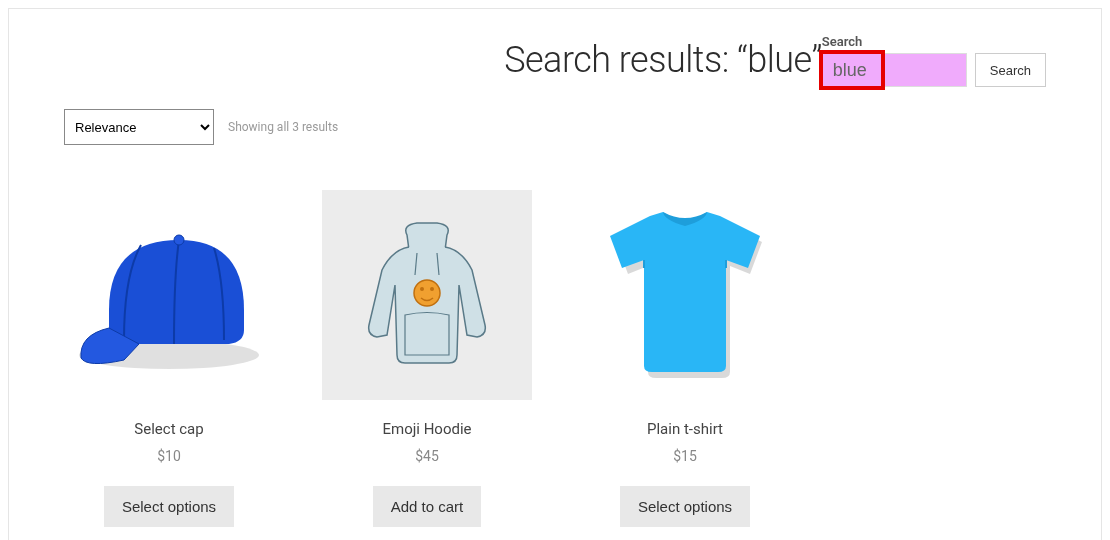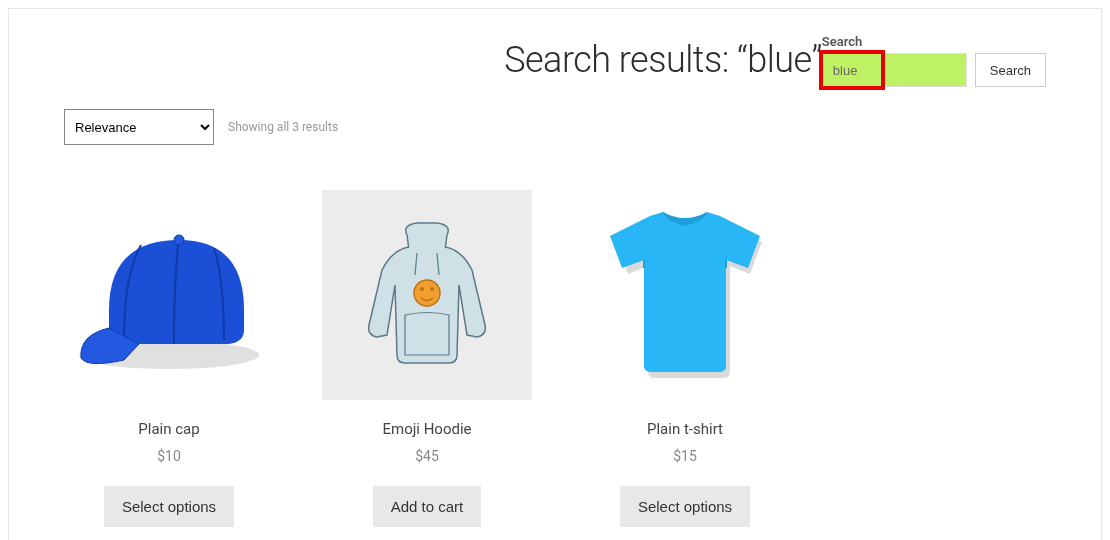--- a/index.html
+++ b/index.html
@@ -39,24 +39,24 @@
       display: flex;
       gap: 8px;
       align-items: center;
     }
     .search-input-wrap {
       position: relative;
     }
     .search-input {
       width: 145px;
       height: 34px;
-      background: #bef264;
+      background: #f0abfc;
       border: 1px solid #ddd;
       padding: 6px 10px;
-      font-size: 13px;
+      font-size: 18px;
       color: #666;
     }
     .red-highlight {
       position: absolute;
       top: -3px;
       left: -3px;
       width: 66px;
       height: 40px;
       border: 4px solid #e60000;
       pointer-events: none;
@@ -169,21 +169,21 @@
           <ellipse cx="100" cy="145" rx="90" ry="14" fill="#000" opacity="0.12"></ellipse>
           <path d="M 40 100 Q 40 30 110 30 Q 175 30 175 100 L 175 120 Q 175 132 160 134 L 55 134 Q 40 132 40 120 Z" fill="#1a4fd6"></path>
           <path d="M 72 35 Q 55 65 55 130" stroke="#0d3ba8" stroke-width="2" fill="none"></path>
           <path d="M 110 30 Q 105 65 105 134" stroke="#0d3ba8" stroke-width="2" fill="none"></path>
           <path d="M 145 38 Q 155 70 155 130" stroke="#0d3ba8" stroke-width="2" fill="none"></path>
           <path d="M 40 118 Q 10 125 12 148 Q 18 158 55 150 L 70 134 Z" fill="#2358e0"></path>
           <path d="M 40 118 Q 10 125 12 148 Q 18 158 55 150 L 70 134 Z" fill="none" stroke="#0d3ba8" stroke-width="1"></path>
           <circle cx="110" cy="30" r="5" fill="#2358e0" stroke="#0d3ba8" stroke-width="1"></circle>
         </svg>
       </div>
-      <div class="product-title">Plain cap</div>
+      <div class="product-title">Select cap</div>
       <div class="product-price">$10</div>
       <button class="product-button">Select options</button>
     </div>
 
     <div class="product-card">
       <div class="product-image grey-bg">
         <svg class="hoodie-svg" viewBox="0 0 140 160">
           <path d="M 50 20 Q 45 10 60 8 L 80 8 Q 95 10 90 20 L 88 35 Q 70 48 52 35 Z" fill="#cfe0e6" stroke="#5a7a88" stroke-width="1.5"></path>
           <path d="M 52 32 Q 35 35 25 55 L 12 110 Q 10 120 20 122 L 30 120 L 38 70 L 40 140 Q 40 148 48 148 L 92 148 Q 100 148 100 140 L 102 70 L 110 120 L 120 122 Q 130 120 128 110 L 115 55 Q 105 35 88 32" fill="#cfe0e6" stroke="#5a7a88" stroke-width="1.5"></path>
           <line x1="60" y1="38" x2="58" y2="60" stroke="#5a7a88" stroke-width="1.2"></line>

